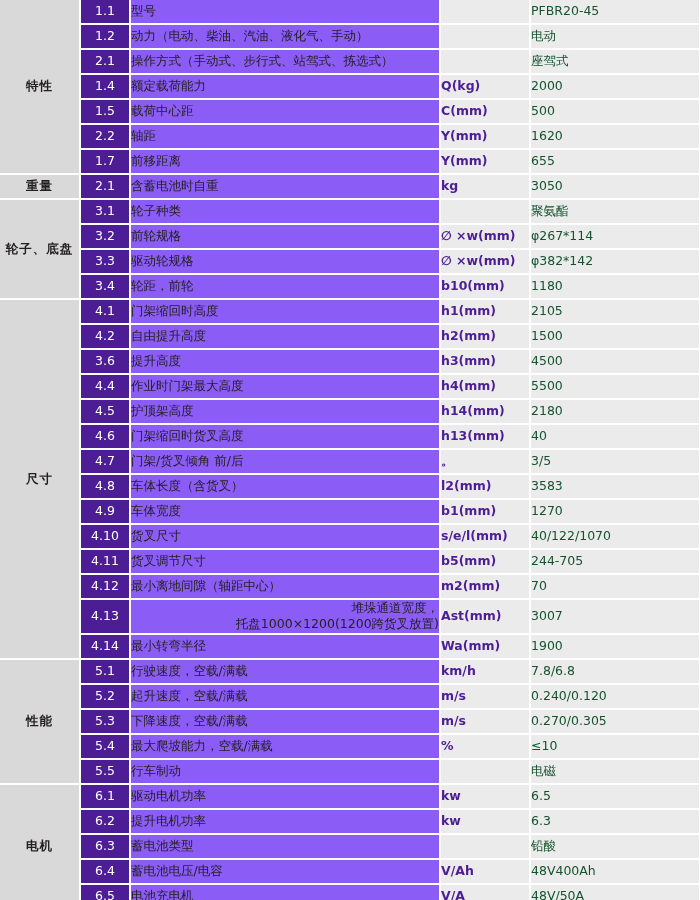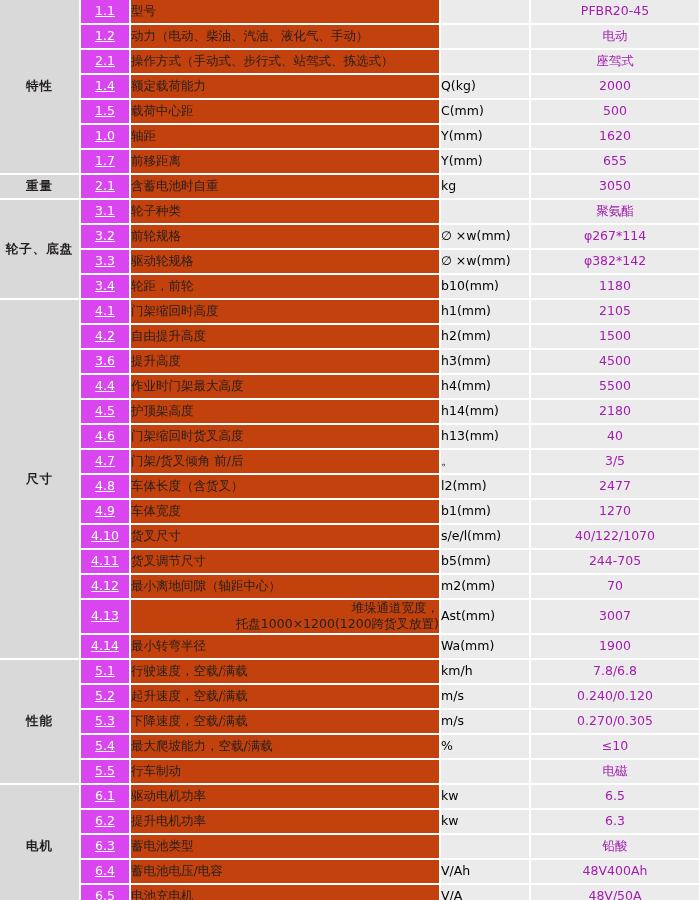--- a/index.html
+++ b/index.html
@@ -41,43 +41,42 @@
   td.group {
     background: #d9d9d9;
     text-align: center;
     font-weight: bold;
     font-size: 14px;
     color: #231f20;
     border-right: 2px solid #ffffff;
     letter-spacing: 1px;
   }
   td.num {
-    background: #d946ef;
+    background: #4c1d95;
     color: #ffffff;
     text-align: center;
     font-size: 12px;
     font-weight: normal;
-    text-decoration: underline;
   }
   td.desc {
-    background: #c2410c;
+    background: #8b5cf6;
     padding-left: 10px;
     color: #231f20;
   }
   td.unit {
     background: #ebebeb;
     padding-left: 8px;
-    color: #000000;
+    color: #4c1d95;
+    font-weight: bold;
   }
   td.val {
     background: #ebebeb;
     padding-left: 10px;
-    color: #a21caf;
+    color: #14532d;
     border-right: none;
-    text-align: center;
   }
   td.tall { height: 34px; }
   .desc-2line {
     line-height: 1.25;
     text-align: right;
   }
 </style>
 </head>
 <body>
 
@@ -116,21 +115,21 @@
           <td class="unit">Q(kg)</td>
           <td class="val">2000</td>
         </tr>
         <tr>
           <td class="num">1.5</td>
           <td class="desc">载荷中心距</td>
           <td class="unit">C(mm)</td>
           <td class="val">500</td>
         </tr>
         <tr>
-          <td class="num">1.0</td>
+          <td class="num">2.2</td>
           <td class="desc">轴距</td>
           <td class="unit">Y(mm)</td>
           <td class="val">1620</td>
         </tr>
         <tr>
           <td class="num">1.7</td>
           <td class="desc">前移距离</td>
           <td class="unit">Y(mm)</td>
           <td class="val">655</td>
         </tr>
@@ -206,21 +205,21 @@
         <tr>
           <td class="num">4.7</td>
           <td class="desc">门架/货叉倾角 前/后</td>
           <td class="unit">。</td>
           <td class="val">3/5</td>
         </tr>
         <tr>
           <td class="num">4.8</td>
           <td class="desc">车体长度（含货叉）</td>
           <td class="unit">l2(mm)</td>
-          <td class="val">2477</td>
+          <td class="val">3583</td>
         </tr>
         <tr>
           <td class="num">4.9</td>
           <td class="desc">车体宽度</td>
           <td class="unit">b1(mm)</td>
           <td class="val">1270</td>
         </tr>
         <tr>
           <td class="num">4.10</td>
           <td class="desc">货叉尺寸</td>

